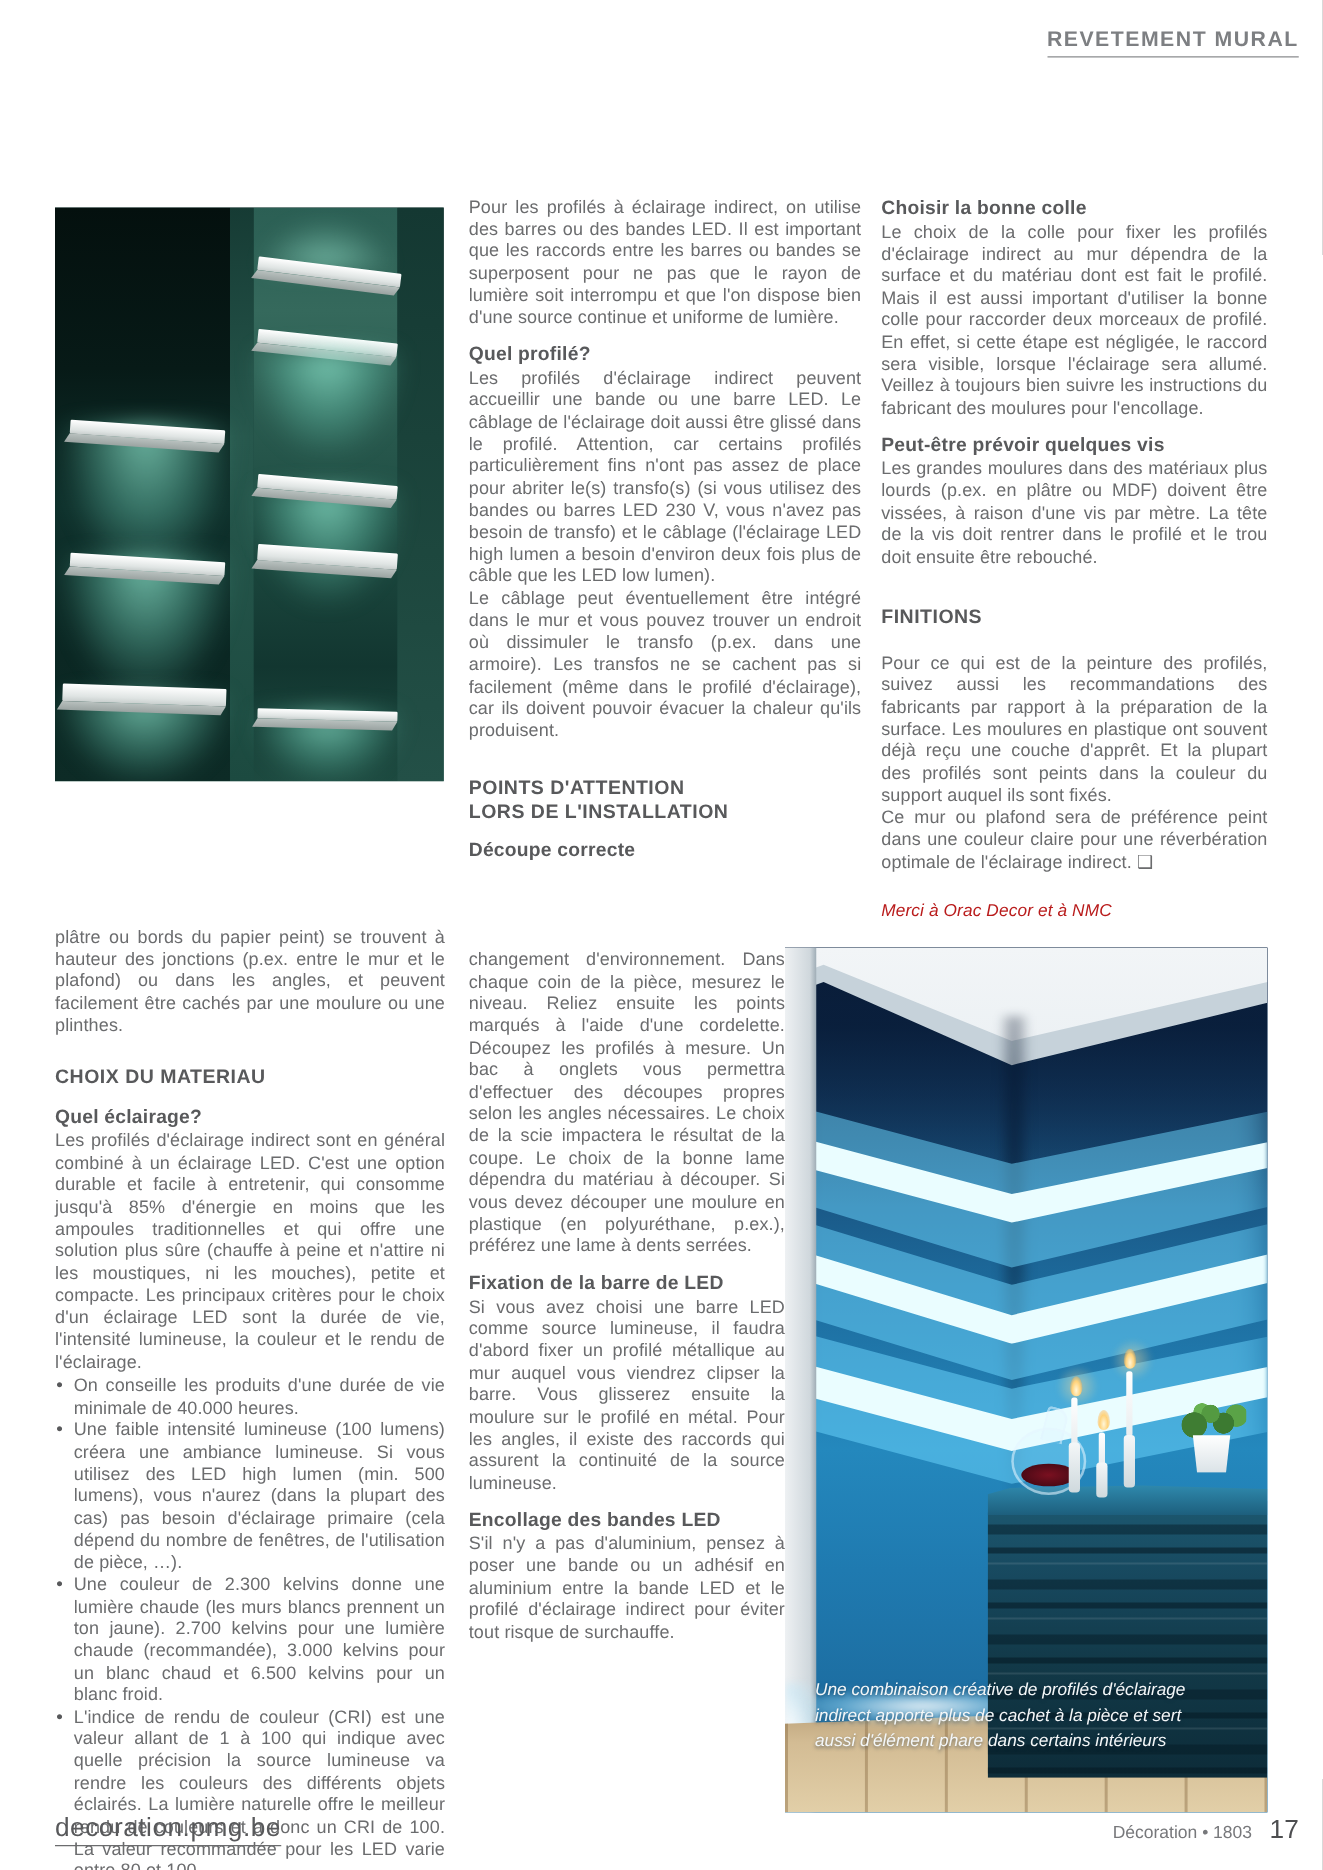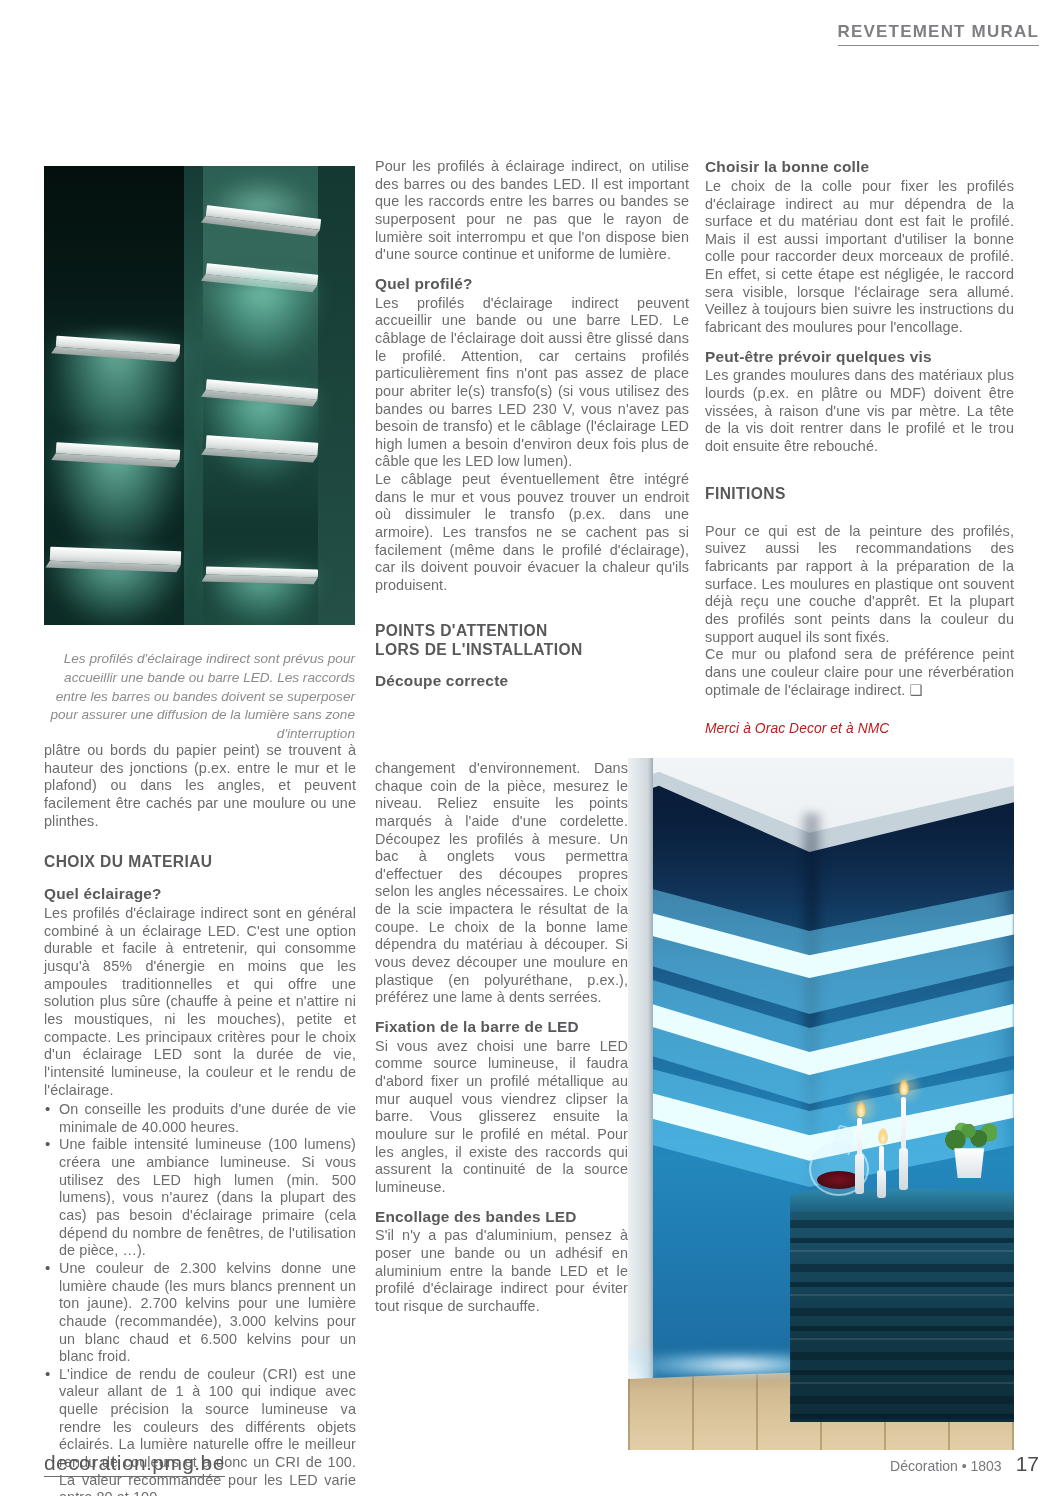--- a/index.html
+++ b/index.html
@@ -140,21 +140,20 @@
     <div class="shelf" style="left:52%;top:10%;width:37%;transform:rotate(7deg);"></div>
     <div class="shelf" style="left:52%;top:22.5%;width:36%;transform:rotate(6deg);"></div>
     <div class="glow" style="left:51%;top:25%;width:38%;height:18%;"></div>
     <div class="glow" style="left:51%;top:49%;width:38%;height:20%;"></div>
     <div class="shelf" style="left:52%;top:47.5%;width:36%;transform:rotate(5deg);"></div>
     <div class="shelf" style="left:52%;top:59.5%;width:36%;height:13px;transform:rotate(4deg);"></div>
     <div class="glow" style="left:51%;top:88%;width:38%;height:12%;"></div>
     <div class="shelf" style="left:52%;top:87.5%;width:36%;height:8px;transform:rotate(1.5deg);"></div>
   </div>
 
-  <div class="abs caption" style="left:44px;top:650px;width:311px;">Les profilés d'éclairage indirect sont prévus pour accueillir une bande ou barre LED. Les raccords entre les barres ou bandes doivent se superposer pour assurer une diffusion de la lumière sans zone d'interruption</div>
 
   <div class="abs body-txt" style="left:44px;top:742px;width:312px;">
     <p class="para">plâtre ou bords du papier peint) se trouvent à hauteur des jonctions (p.ex. entre le mur et le plafond) ou dans les angles, et peuvent facilement être cachés par une moulure ou une plinthes.</p>
     <div class="sec-h" style="margin-top:22px;">CHOIX DU MATERIAU</div>
     <div class="sub-h" style="margin-top:14px;">Quel éclairage?</div>
     <p class="para">Les profilés d'éclairage indirect sont en général combiné à un éclairage LED. C'est une option durable et facile à entretenir, qui consomme jusqu'à 85% d'énergie en moins que les ampoules traditionnelles et qui offre une solution plus sûre (chauffe à peine et n'attire ni les moustiques, ni les mouches), petite et compacte. Les principaux critères pour le choix d'un éclairage LED sont la durée de vie, l'intensité lumineuse, la couleur et le rendu de l'éclairage.</p>
     <ul class="bullets">
       <li>On conseille les produits d'une durée de vie minimale de 40.000 heures.</li>
       <li>Une faible intensité lumineuse (100 lumens) créera une ambiance lumineuse. Si vous utilisez des LED high lumen (min. 500 lumens), vous n'aurez (dans la plupart des cas) pas besoin d'éclairage primaire (cela dépend du nombre de fenêtres, de l'utilisation de pièce, …).</li>
       <li>Une couleur de 2.300 kelvins donne une lumière chaude (les murs blancs prennent un ton jaune). 2.700 kelvins pour une lumière chaude (recommandée), 3.000 kelvins pour un blanc chaud et 6.500 kelvins pour un blanc froid.</li>
@@ -222,20 +221,21 @@
     <div class="candle" style="left:65.1%;top:56%;height:26px;"></div>
     <div class="stick" style="left:64.6%;top:59.5%;height:28px;"></div>
     <div class="flameglow" style="left:67.5%;top:45.2%;"></div>
     <div class="flame" style="left:70.3%;top:46.4%;"></div>
     <div class="candle" style="left:70.6%;top:49%;height:52px;"></div>
     <div class="stick" style="left:70.1%;top:56.4%;height:42px;"></div>
 
     <div class="leaves" style="left:82%;top:52.6%;"></div>
     <div class="pot" style="left:84%;top:56.4%;"></div>
 
+    <div class="photo-cap">Une combinaison créative de profilés d'éclairage indirect apporte plus de cachet à la pièce et sert aussi d'élément phare dans certains intérieurs</div>
   </div>
 
   <div class="abs" style="left:44px;top:1451px;">
     <a class="site-link">decoration.pmg.be</a>
   </div>
   <div class="abs footer-right" style="right:44px;top:1452px;">
     <span class="issue">Décoration • 1803</span>
     <span class="pageno">17</span>
   </div>
 

